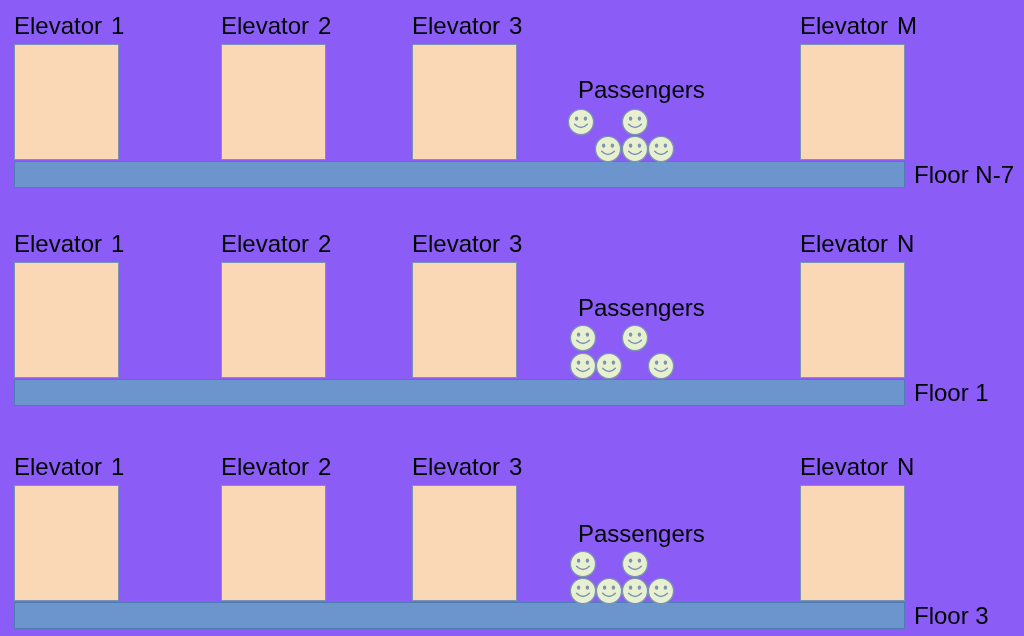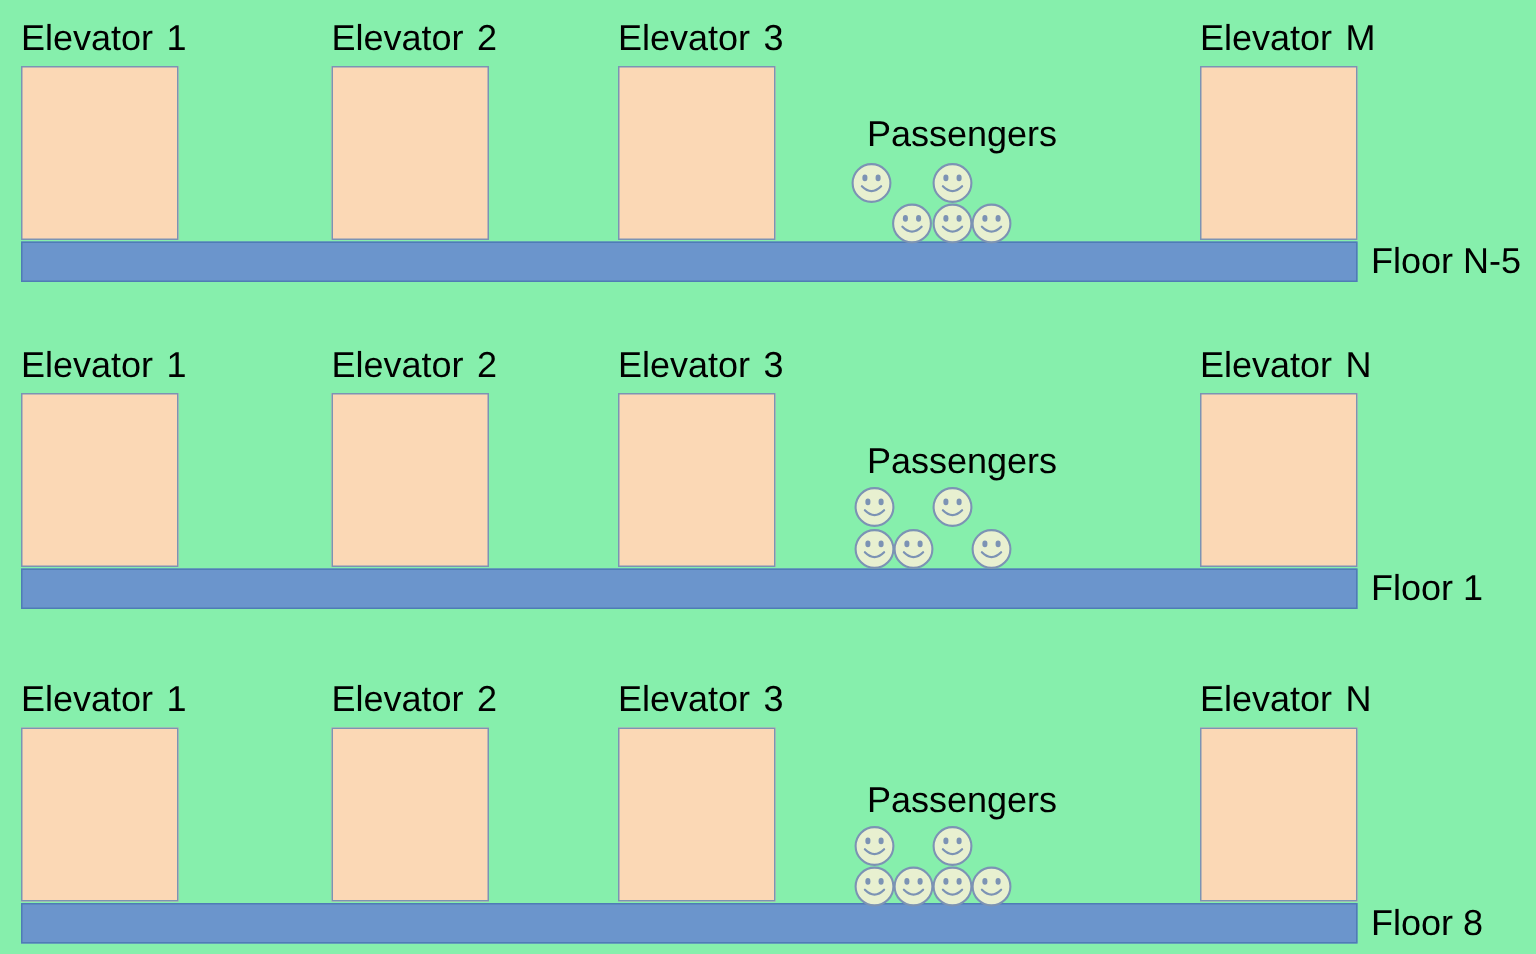--- a/index.html
+++ b/index.html
@@ -74,21 +74,21 @@
   .smiley {
     position: absolute;
   }
   .smiley svg {
     display: block;
   }
 </style>
 </head>
 <body>
 
-<div id="diagram" style="background: #86efac;">
+<div id="diagram" style="background: #8b5cf6;">
     <div class="floor-row" style="top: 0px; height: 636px; pointer-events: none;">
       <div class="floor-bar" style="left: 14px; top: 161px; width: 891px; height: 27px; background: rgb(107, 149, 204); border-color: rgb(79, 124, 181);"></div>
       <div class="elevator-box" style="left: 14px; top: 44px; width: 105px; height: 116px; background: rgb(251, 216, 181); border-color: rgb(124, 147, 180); pointer-events: auto;"></div>
       <div class="elevator-label" style="left: 14px; top: 14px; color: rgb(0, 0, 0);"><span class="elev-word">Elevator</span><span class="elev-id">1</span></div>
       <div class="elevator-box" style="left: 221px; top: 44px; width: 105px; height: 116px; background: rgb(251, 216, 181); border-color: rgb(124, 147, 180); pointer-events: auto;"></div>
       <div class="elevator-label" style="left: 221px; top: 14px; color: rgb(0, 0, 0);"><span class="elev-word">Elevator</span><span class="elev-id">2</span></div>
       <div class="elevator-box" style="left: 412px; top: 44px; width: 105px; height: 116px; background: rgb(251, 216, 181); border-color: rgb(124, 147, 180); pointer-events: auto;"></div>
       <div class="elevator-label" style="left: 412px; top: 14px; color: rgb(0, 0, 0);"><span class="elev-word">Elevator</span><span class="elev-id">3</span></div>
       <div class="elevator-box" style="left: 800px; top: 44px; width: 105px; height: 116px; background: rgb(251, 216, 181); border-color: rgb(124, 147, 180); pointer-events: auto;"></div>
       <div class="elevator-label" style="left: 800px; top: 14px; color: rgb(0, 0, 0); text-align: right;"><span class="elev-word">Elevator</span><span class="elev-id">M</span></div>
@@ -126,21 +126,21 @@
         </svg>
       </div>
       <div class="smiley" style="left: 647px; top: 135px; width: 28px; height: 28px;">
         <svg width="28" height="28" viewBox="0 0 28 28">
           <circle cx="14" cy="14" r="12.6" fill="#E8F0D0" stroke="#7C93B4" stroke-width="1.4"></circle>
           <ellipse cx="9.6" cy="10.6" rx="1.7" ry="2.2" fill="#7C93B4"></ellipse>
           <ellipse cx="18.4" cy="10.6" rx="1.7" ry="2.2" fill="#7C93B4"></ellipse>
           <path d="M 7.6 16.2 Q 14 22.6 20.4 16.2" fill="none" stroke="#7C93B4" stroke-width="1.5" stroke-linecap="round"></path>
         </svg>
       </div>
-      <div class="floor-label" style="left: 914px; top: 163px; color: rgb(0, 0, 0);">Floor N-5</div>
+      <div class="floor-label" style="left: 914px; top: 163px; color: rgb(0, 0, 0);">Floor N-7</div>
     </div>
     <div class="floor-row" style="top: 0px; height: 636px; pointer-events: none;">
       <div class="floor-bar" style="left: 14px; top: 379px; width: 891px; height: 27px; background: rgb(107, 149, 204); border-color: rgb(79, 124, 181);"></div>
       <div class="elevator-box" style="left: 14px; top: 262px; width: 105px; height: 116px; background: rgb(251, 216, 181); border-color: rgb(124, 147, 180); pointer-events: auto;"></div>
       <div class="elevator-label" style="left: 14px; top: 232px; color: rgb(0, 0, 0);"><span class="elev-word">Elevator</span><span class="elev-id">1</span></div>
       <div class="elevator-box" style="left: 221px; top: 262px; width: 105px; height: 116px; background: rgb(251, 216, 181); border-color: rgb(124, 147, 180); pointer-events: auto;"></div>
       <div class="elevator-label" style="left: 221px; top: 232px; color: rgb(0, 0, 0);"><span class="elev-word">Elevator</span><span class="elev-id">2</span></div>
       <div class="elevator-box" style="left: 412px; top: 262px; width: 105px; height: 116px; background: rgb(251, 216, 181); border-color: rgb(124, 147, 180); pointer-events: auto;"></div>
       <div class="elevator-label" style="left: 412px; top: 232px; color: rgb(0, 0, 0);"><span class="elev-word">Elevator</span><span class="elev-id">3</span></div>
       <div class="elevator-box" style="left: 800px; top: 262px; width: 105px; height: 116px; background: rgb(251, 216, 181); border-color: rgb(124, 147, 180); pointer-events: auto;"></div>
@@ -240,15 +240,15 @@
         </svg>
       </div>
       <div class="smiley" style="left: 647px; top: 577px; width: 28px; height: 28px;">
         <svg width="28" height="28" viewBox="0 0 28 28">
           <circle cx="14" cy="14" r="12.6" fill="#E8F0D0" stroke="#7C93B4" stroke-width="1.4"></circle>
           <ellipse cx="9.6" cy="10.6" rx="1.7" ry="2.2" fill="#7C93B4"></ellipse>
           <ellipse cx="18.4" cy="10.6" rx="1.7" ry="2.2" fill="#7C93B4"></ellipse>
           <path d="M 7.6 16.2 Q 14 22.6 20.4 16.2" fill="none" stroke="#7C93B4" stroke-width="1.5" stroke-linecap="round"></path>
         </svg>
       </div>
-      <div class="floor-label" style="left: 914px; top: 604px; color: rgb(0, 0, 0);">Floor 8</div>
+      <div class="floor-label" style="left: 914px; top: 604px; color: rgb(0, 0, 0);">Floor 3</div>
     </div>
   </div>
 
 </body></html>

